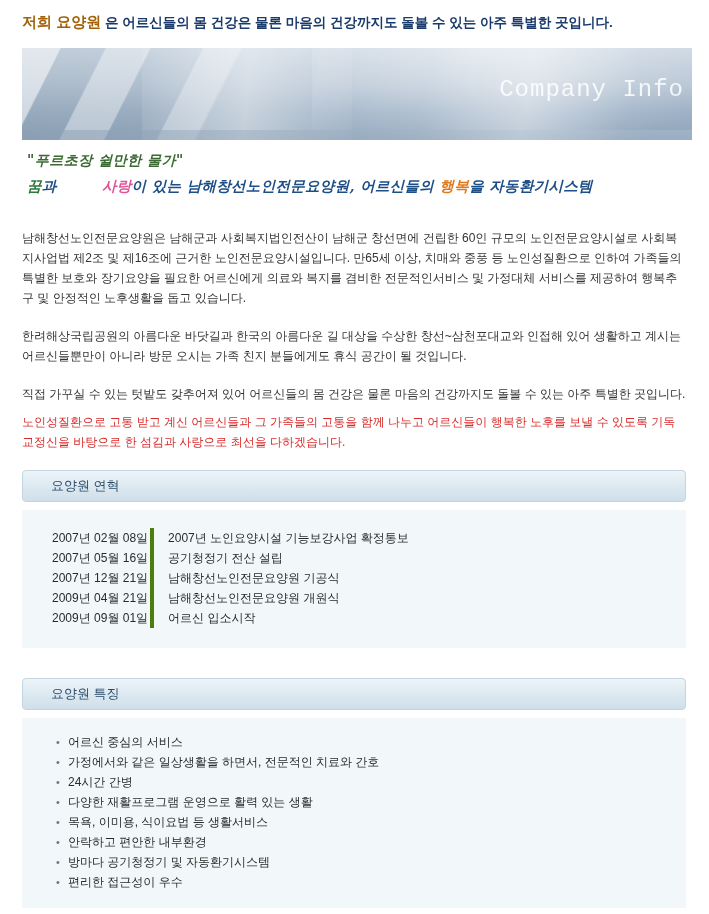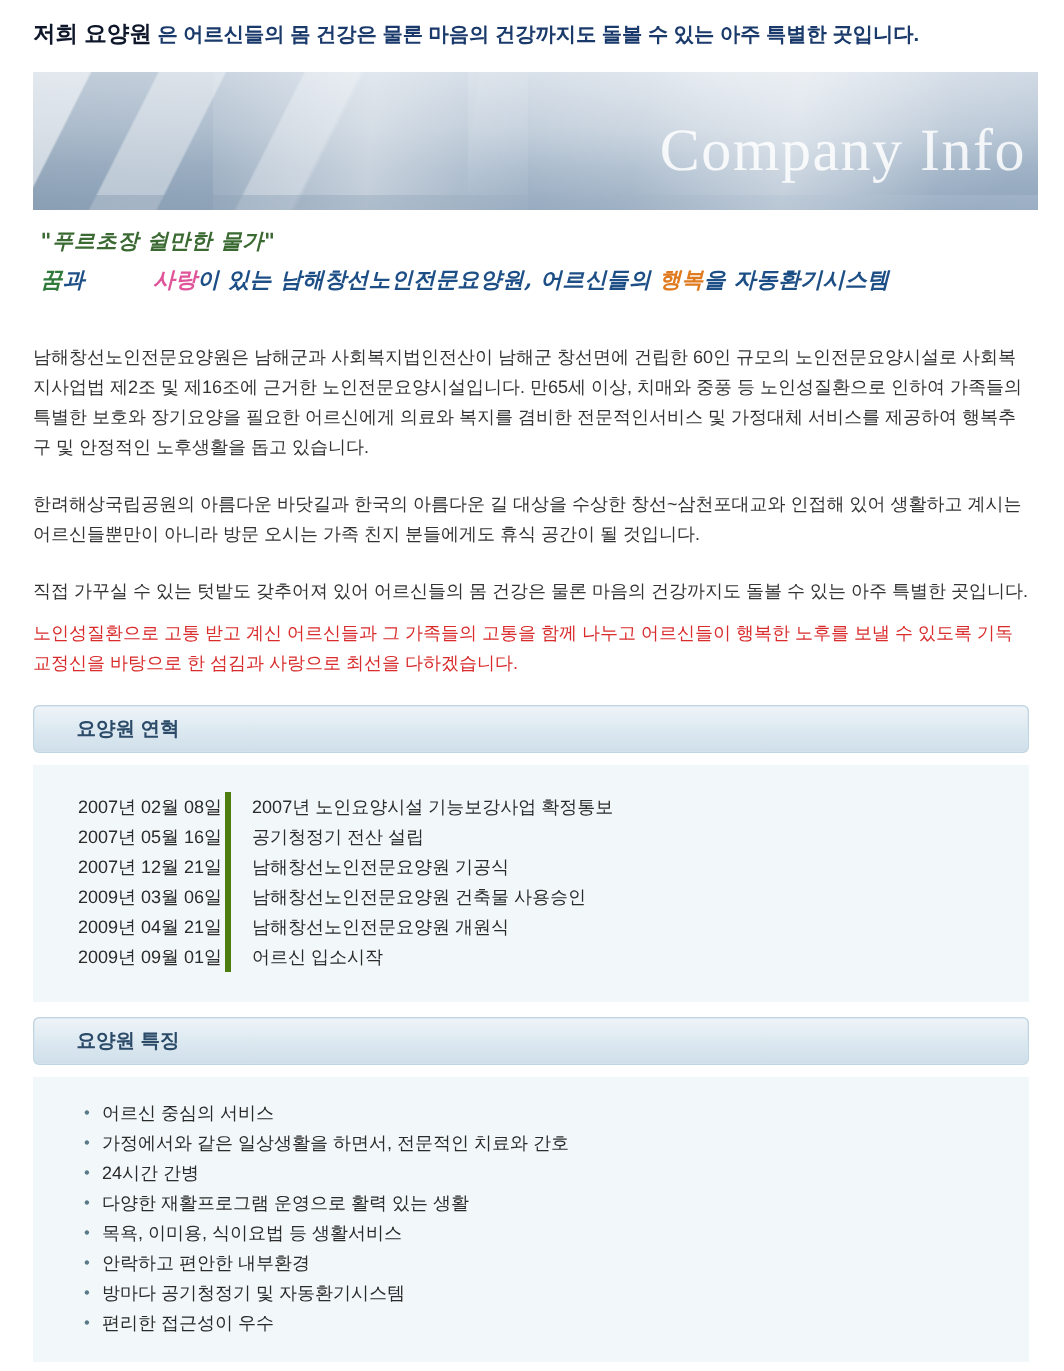--- a/index.html
+++ b/index.html
@@ -24,21 +24,21 @@
   
   .headline {
     position: absolute;
     left: 22px;
     top: 13px;
     width: 670px;
     font-size: 13.5px;
     white-space: nowrap;
   }
   .headline .hl-strong {
-    color: #0f172a;
+    color: #a16207;
     font-weight: bold;
     font-size: 15px;
   }
   .headline .hl-rest {
     color: #1a3a6b;
     font-weight: bold;
     font-size: 13.5px;
   }
 
   
@@ -68,25 +68,25 @@
     content: "";
     position: absolute;
     right: -40px; bottom: -60px;
     width: 420px; height: 200px;
     background: radial-gradient(ellipse at 40% 20%, rgba(255,255,255,0.45), rgba(255,255,255,0) 65%);
   }
   .banner-title {
     position: absolute;
     right: 8px;
     top: 28px;
-    font-size: 40px;
+    font-size: 24px;
     letter-spacing: 1px;
     color: #ffffff;
     opacity: 0.85;
-    font-family: Liberation Serif, serif;
+    font-family: Liberation Mono, monospace;
     z-index: 3;
     white-space: nowrap;
   }
   .banner-glass {
     position: absolute;
     left: 120px;
     top: 0;
     width: 210px;
     height: 92px;
     background: linear-gradient(95deg, rgba(255,255,255,0.08), rgba(255,255,255,0.45), rgba(255,255,255,0.05));
@@ -159,21 +159,21 @@
     background: linear-gradient(180deg, #eef4f8 0%, #dde9f1 50%, #cfdfea 100%);
     border: 1px solid #c2d5e2;
     border-radius: 4px;
     position: relative;
   }
   .sec-bar-title {
     position: absolute;
     left: 28px;
     top: 6px;
     font-size: 13px;
-    font-weight: bold;
+    font-weight: normal;
     color: #2b4b69;
   }
 
   
   .panel {
     margin-top: 8px;
     background: #f2f8f9;
     border: none;
     padding: 18px 0 20px 0;
   }
@@ -263,24 +263,20 @@
             <td class="date">2007년 02월  08일</td>
             <td class="desc">2007년 노인요양시설 기능보강사업 확정통보</td>
           </tr>
           <tr>
             <td class="date">2007년 05월  16일</td>
             <td class="desc">공기청정기 전산 설립</td>
           </tr>
           <tr>
             <td class="date">2007년 12월  21일</td>
             <td class="desc">남해창선노인전문요양원 기공식</td>
-          </tr>
-          <tr>
-            <td class="date">2009년 03월  06일</td>
-            <td class="desc">남해창선노인전문요양원 건축물 사용승인</td>
           </tr>
           <tr>
             <td class="date">2009년 04월  21일</td>
             <td class="desc">남해창선노인전문요양원 개원식</td>
           </tr>
           <tr>
             <td class="date">2009년 09월  01일</td>
             <td class="desc">어르신 입소시작</td>
           </tr>
         </tbody>

